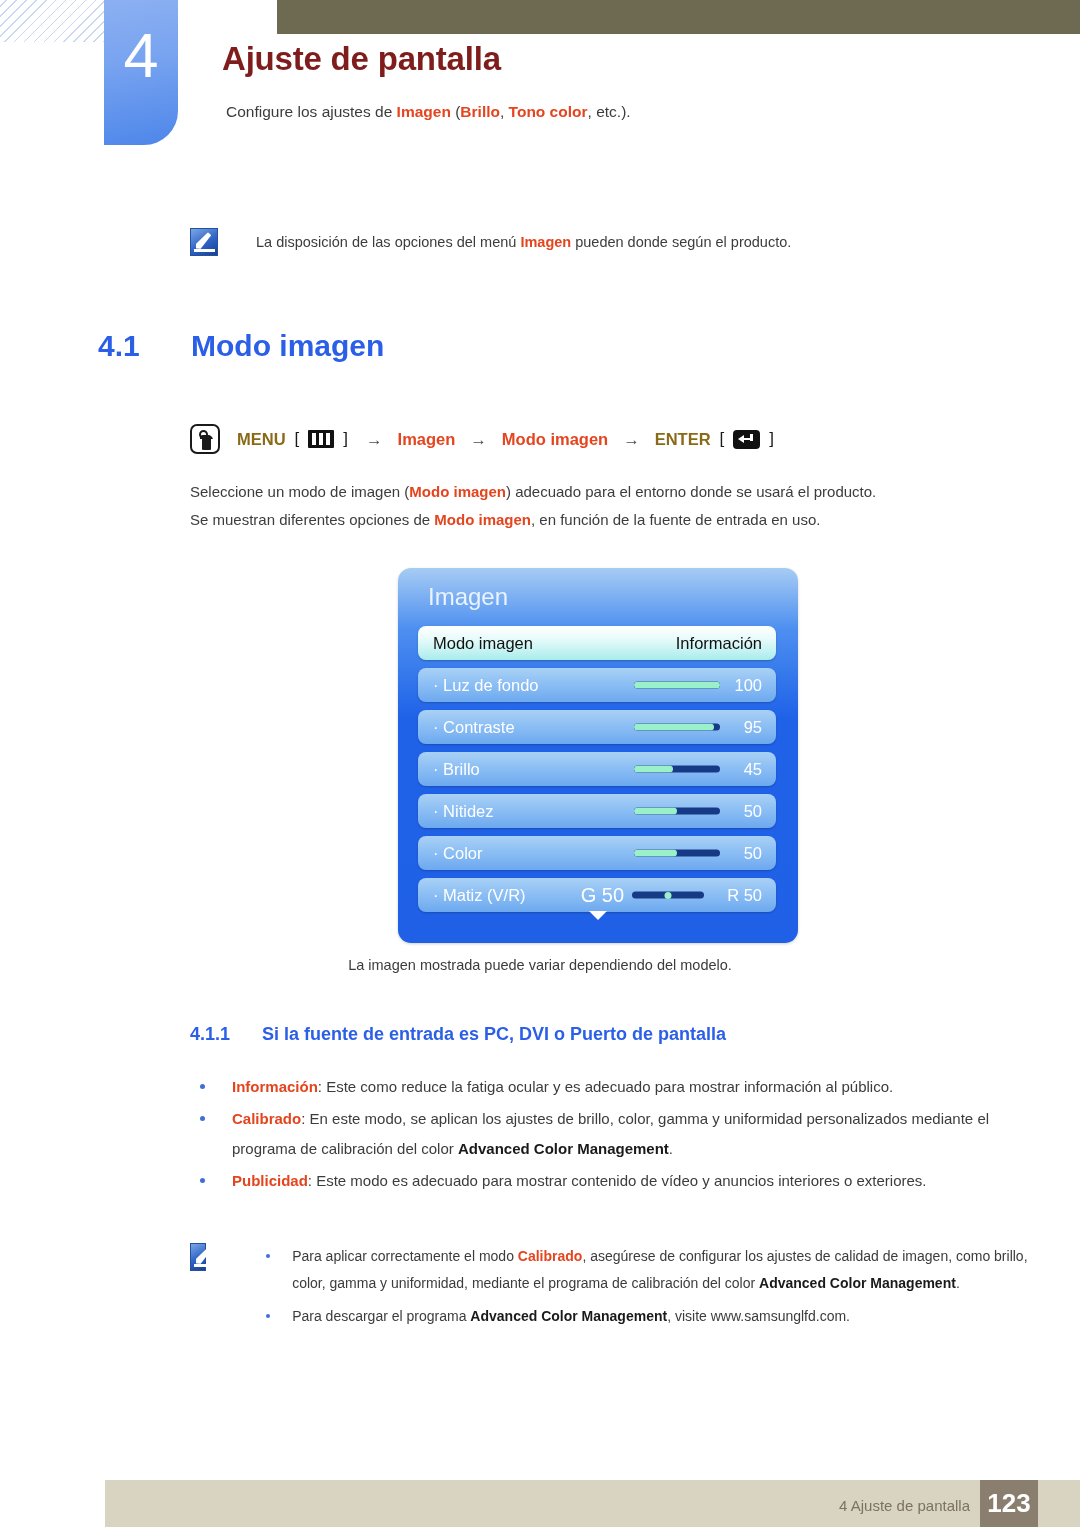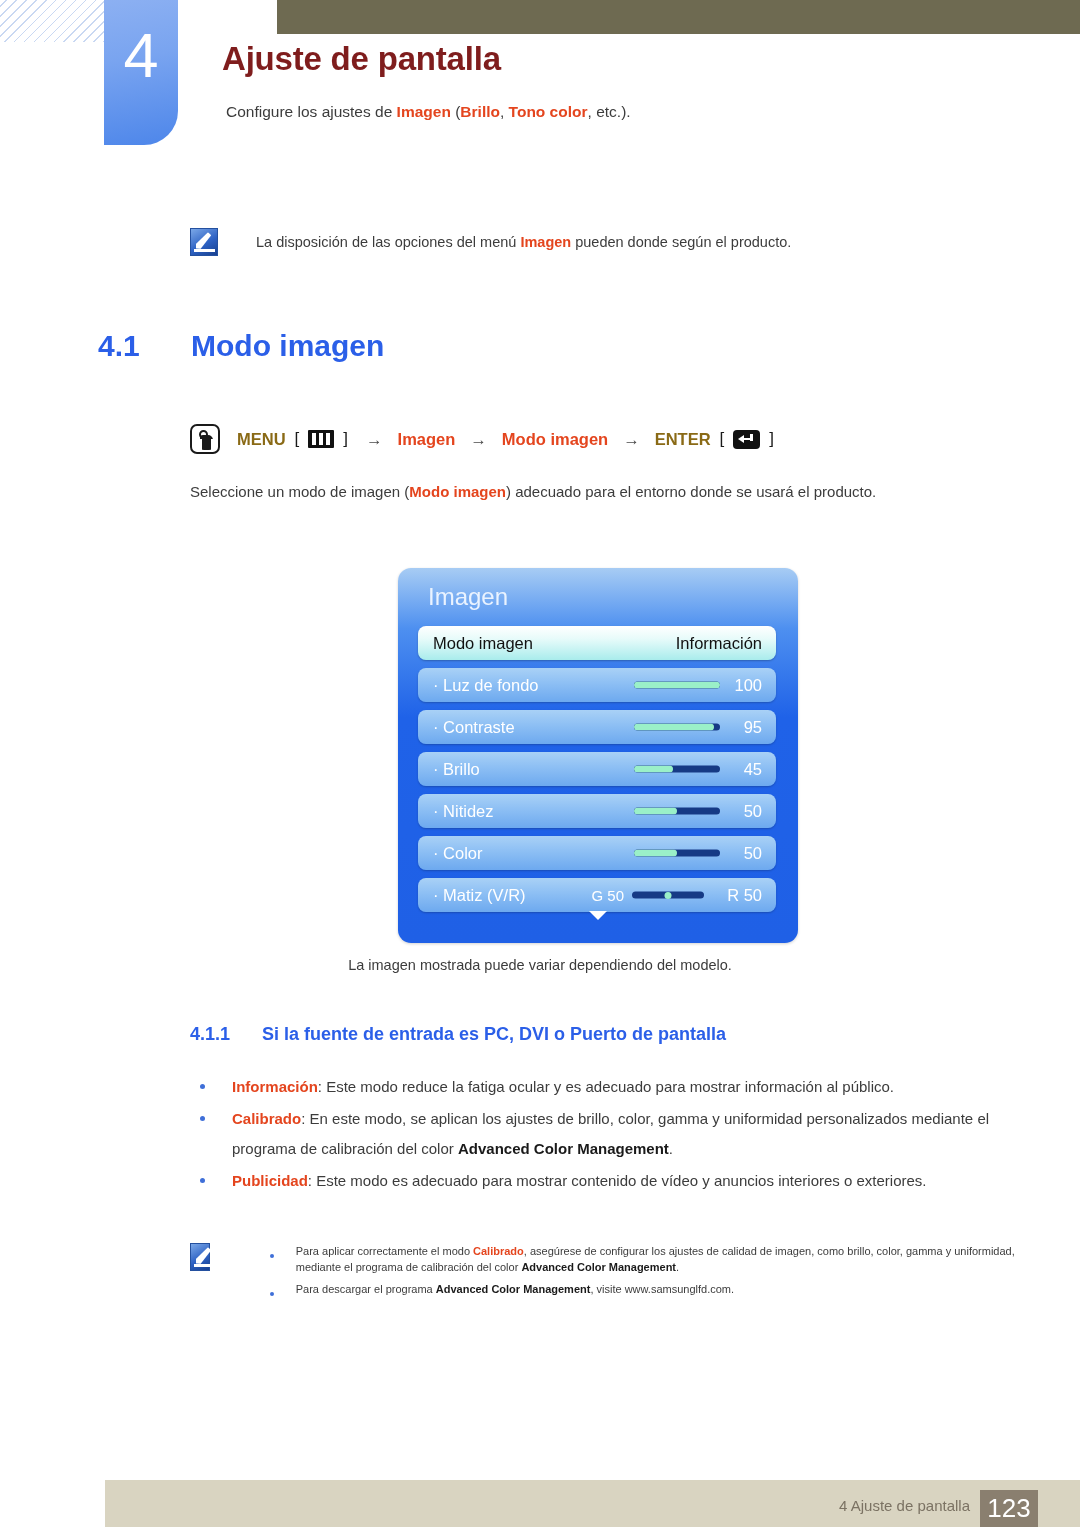--- a/index.html
+++ b/index.html
@@ -188,21 +188,21 @@
   .slider-center{
     position:absolute; right:72px; top:50%; transform:translateY(-50%);
     width:72px; height:7px; border-radius:4px; background:#163a85;
   }
   .slider-center .dot{
     position:absolute; left:50%; top:50%; transform:translate(-50%,-50%);
     width:7px; height:7px; border-radius:50%; background:#9af0c8;
   }
   .matiz-g{
     position:absolute; right:152px; top:50%; transform:translateY(-50%);
-    font-size:15px; color:#ffffff;
+    font-size:20px; color:#ffffff;
   }
   .scroll-down{
     position:absolute; left:50%; bottom:23px; transform:translateX(-50%);
     width:0;height:0; border-left:9px solid transparent;
     border-right:9px solid transparent; border-top:9px solid #ffffff;
   }
 
   .caption{
     position:absolute; left:0; top:957px; width:1080px; text-align:center;
     font-size:14.5px; color:#3c3c3c;
@@ -222,40 +222,40 @@
   }
   .bullet .dot{
     position:absolute; left:10px; top:12px; width:5px; height:5px;
     border-radius:50%; background:#3f6fd8;
   }
 
   
   #note2{ left:190px; top:1243px; width:845px; }
   #note2 .nbody{ margin-left:38px; }
   .subbullet{
-    position:relative; padding-left:48px; font-size:11px; line-height:16px;
+    position:relative; padding-left:48px; font-size:14px; line-height:27px;
     color:#3c3c3c; margin-bottom:6px;
   }
   .subbullet .dot{
     position:absolute; left:22px; top:11px; width:4px; height:4px;
     border-radius:50%; background:#3f6fd8;
   }
 
   
   .footer-bar{
     position:absolute; left:105px; bottom:0; right:0; height:47px;
     background:#d9d4c1;
   }
   .footer-text{
     position:absolute; right:110px; bottom:13px;
     font-size:15px; color:#7b7263;
   }
   .footer-page{
-    position:absolute; right:42px; bottom:0; width:58px; height:37px;
-    background:#8a7f6f; color:#ffffff; font-size:26px; font-weight:normal;
+    position:absolute; right:42px; bottom:0; width:58px; height:47px;
+    background:#8a7f6f; color:#ffffff; font-size:26px; font-weight:bold;
     display:flex; align-items:center; justify-content:center;
   }
 </style>
 </head>
 <body>
 
 <div class="hatch"></div>
 <div class="topbar"></div>
 
 <div class="chapter-tab">
@@ -306,20 +306,21 @@
   <span class="enter-icon">
     <span class="shaft"></span>
       <span class="up"></span>
       <span class="head"></span>
   </span>
   <span class="brk">]</span>
 </div>
 
 <div class="para" id="para1">
   <div><span>Seleccione un modo de imagen (</span><span class="kw">Modo imagen</span><span>) adecuado para el entorno donde se usará el producto.</span></div>
+  <div><span>Se muestran diferentes opciones de </span><span class="kw">Modo imagen</span><span>, en función de la fuente de entrada en uso.</span></div>
 </div>
 
 <div class="osd">
   <div class="osd-title">Imagen</div>
 
   <div class="osd-row row-sel" style="top:58px">
     <span class="rlabel">Modo imagen</span>
     <span class="rval">Información</span>
   </div>
 
@@ -377,21 +378,21 @@
 
 <div class="caption">La imagen mostrada puede variar dependiendo del modelo.</div>
 
 <div class="h3">
   <span class="num">4.1.1</span><span>Si la fuente de entrada es PC, DVI o Puerto de pantalla</span>
 </div>
 
 <div class="bullets">
   <div class="bullet">
     <span class="dot"></span>
-    <span class="kw">Información</span><span>: Este modo reduce la fatiga ocular y es adecuado para mostrar información al público.</span>
+    <span class="kw">Información</span><span>: Este como reduce la fatiga ocular y es adecuado para mostrar información al público.</span>
   </div>
   <div class="bullet">
     <span class="dot"></span>
     <span class="kw">Calibrado</span><span>: En este modo, se aplican los ajustes de brillo, color, gamma y uniformidad personalizados mediante el programa de calibración del color </span><span class="bk">Advanced Color Management</span><span>.</span>
   </div>
   <div class="bullet">
     <span class="dot"></span>
     <span class="kw">Publicidad</span><span>: Este modo es adecuado para mostrar contenido de vídeo y anuncios interiores o exteriores.</span>
   </div>
 </div>

